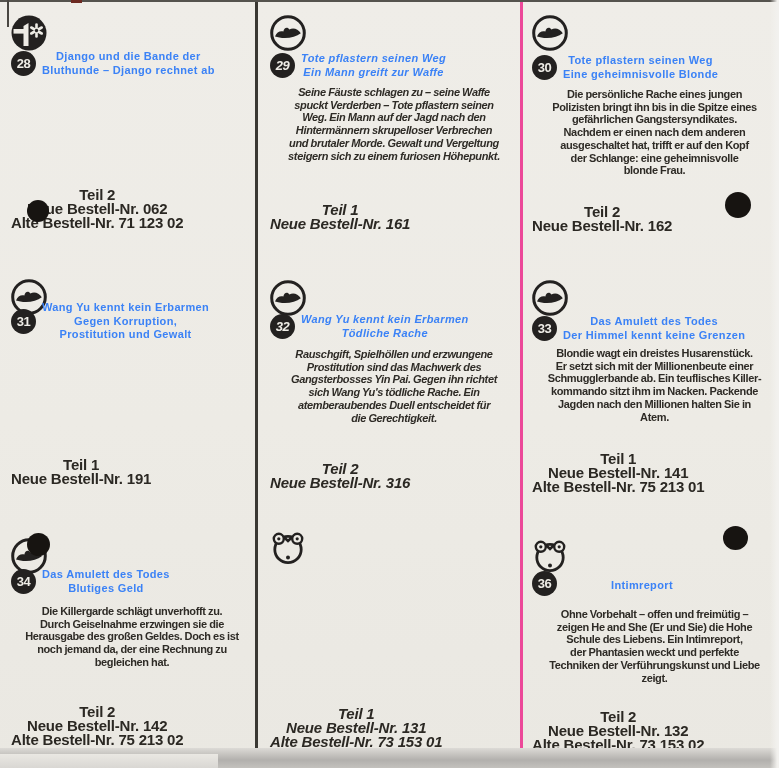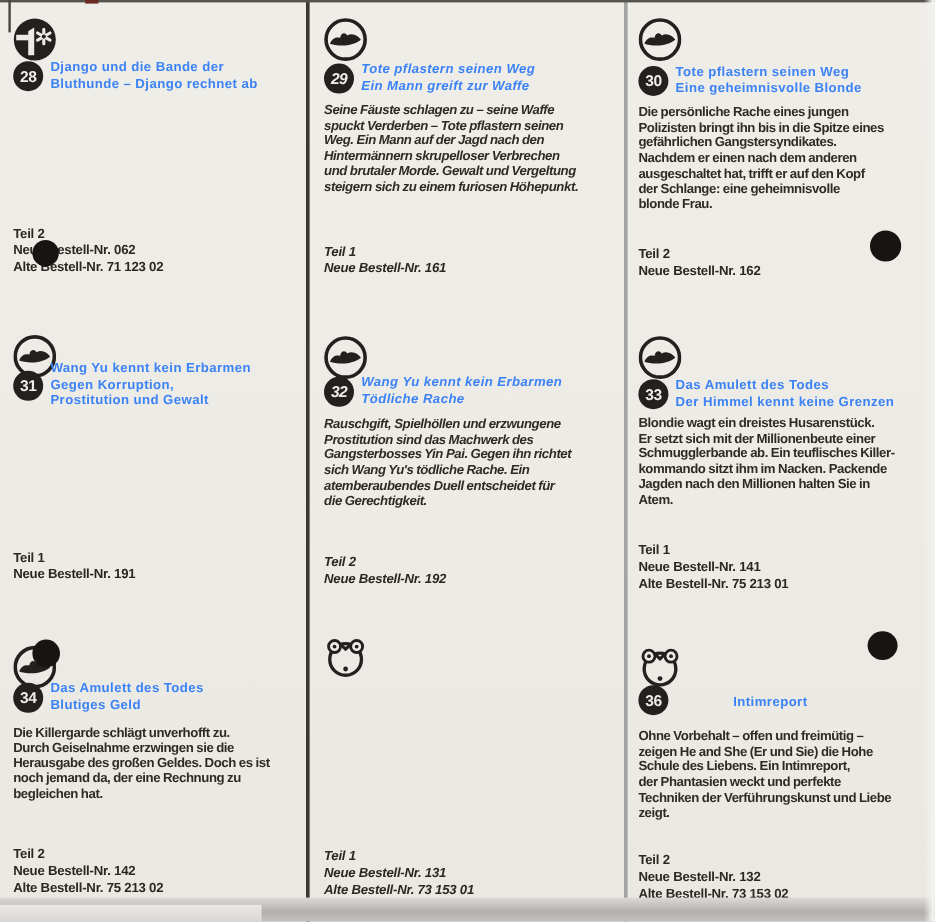--- a/index.html
+++ b/index.html
@@ -2,30 +2,30 @@
 <html><head>
 <meta charset="utf-8">
 <style>
   html,body{margin:0;padding:0;}
   body{
     width:779px;height:768px;overflow:hidden;position:relative;
     background:linear-gradient(180deg,#efede8 0%,#edebe5 55%,#eae8e2 100%);
     font-family:"Liberation Sans",sans-serif;font-weight:bold;
     -webkit-font-smoothing:antialiased;
   }
-  .page{position:absolute;inset:0;}
+  .page{position:absolute;inset:0;text-align:center;}
   .grid{
     position:absolute;inset:0;display:grid;
     grid-template-columns:255px 265px 259px;
     grid-template-rows:270px 250px 248px;
   }
   .card{position:relative;overflow:hidden;box-sizing:border-box;color:#2b2824;}
   .col-0{--pad:11px;}
   .col-1{--pad:12px;border-left:3px solid #3a3833;font-style:italic;}
-  .col-2{--pad:9px;border-left:3px solid #a3a3a3;}
+  .col-2{--pad:9px;border-left:3px solid #ec4899;}
 
   .c0{--icon-top:15px;--badge-top:50px;--body-top:86px;--footer-top:188px;}
   .c1{--icon-top:15px;--badge-top:52px;--body-top:86px;--footer-top:203px;}
   .c2{--icon-top:15px;--badge-top:54px;--body-top:88px;--footer-top:205px;}
   .c3{--icon-top:9px; --badge-top:31px;--body-top:75px;--footer-top:188px;}
   .c4{--icon-top:10px;--badge-top:43px;--body-top:78px;--footer-top:192px;}
   .c5{--icon-top:10px;--badge-top:45px;--body-top:77px;--footer-top:182px;}
   .c6{--icon-top:18px;--badge-top:48px;--body-top:85px;--footer-top:185px;}
   .c7{--icon-top:10px;--badge-top:53px;--body-top:86px;--footer-top:187px;}
   .c8{--icon-top:18px;--badge-top:51px;--body-top:88px;--footer-top:190px;}
@@ -47,21 +47,21 @@
     margin:0;font-size:11px;line-height:13.5px;letter-spacing:0.35px;
     color:#3b82f6;white-space:pre;
   }
   .c8 .title{margin-top:4px;padding-left:48px;}
   .body{
     position:absolute;left:var(--pad);top:var(--body-top);right:2px;margin:0;
     font-size:11px;line-height:12.7px;letter-spacing:-0.35px;word-spacing:-0.3px;
     color:#2e2b26;white-space:pre;
   }
   .footer{position:absolute;left:var(--pad);top:var(--footer-top);
-    font-size:11px;line-height:14px;letter-spacing:-0.2px;color:#2b2823;}
+    font-size:15px;line-height:14px;letter-spacing:-0.2px;color:#2b2823;}
   .footer div{white-space:pre;}
 
   .punch-hole{position:absolute;border-radius:50%;background:#171411;}
   .hole-1{left:27px;top:200px;width:22px;height:22px;}
   .hole-2{left:725px;top:192px;width:26px;height:26px;}
   .hole-3{left:27px;top:533px;width:23px;height:23px;}
   .hole-4{left:723px;top:526px;width:25px;height:24px;}
 
   .scan-top-edge{position:absolute;left:0;top:0;width:779px;height:2px;background:#55534e;}
   .red-ink-mark{position:absolute;left:71px;top:0;width:11px;height:3px;background:#6d2a22;}
@@ -209,21 +209,21 @@
 Tödliche Rache</h3>
     </div>
     <p class="body">Rauschgift, Spielhöllen und erzwungene
 Prostitution sind das Machwerk des
 Gangsterbosses Yin Pai. Gegen ihn richtet
 sich Wang Yu's tödliche Rache. Ein
 atemberaubendes Duell entscheidet für
 die Gerechtigkeit.</p>
     <div class="footer">
       <div>Teil 2</div>
-      <div>Neue Bestell-Nr. 192</div>
+      <div>Neue Bestell-Nr. 316</div>
       <div></div>
     </div>
   </section>
       <section class="card c5 col-2 row-1">
 
     <span class="icon">
       <svg viewBox="0 0 36 36" width="36" height="36">
         <circle cx="18" cy="18" r="16.3" fill="none" stroke="#232120" stroke-width="3"></circle>
         <path d="M5 21.5 C6.5 17 10.5 15.6 13.4 16.6
                  C13.8 12.6 17.6 11.4 19.4 14.6

